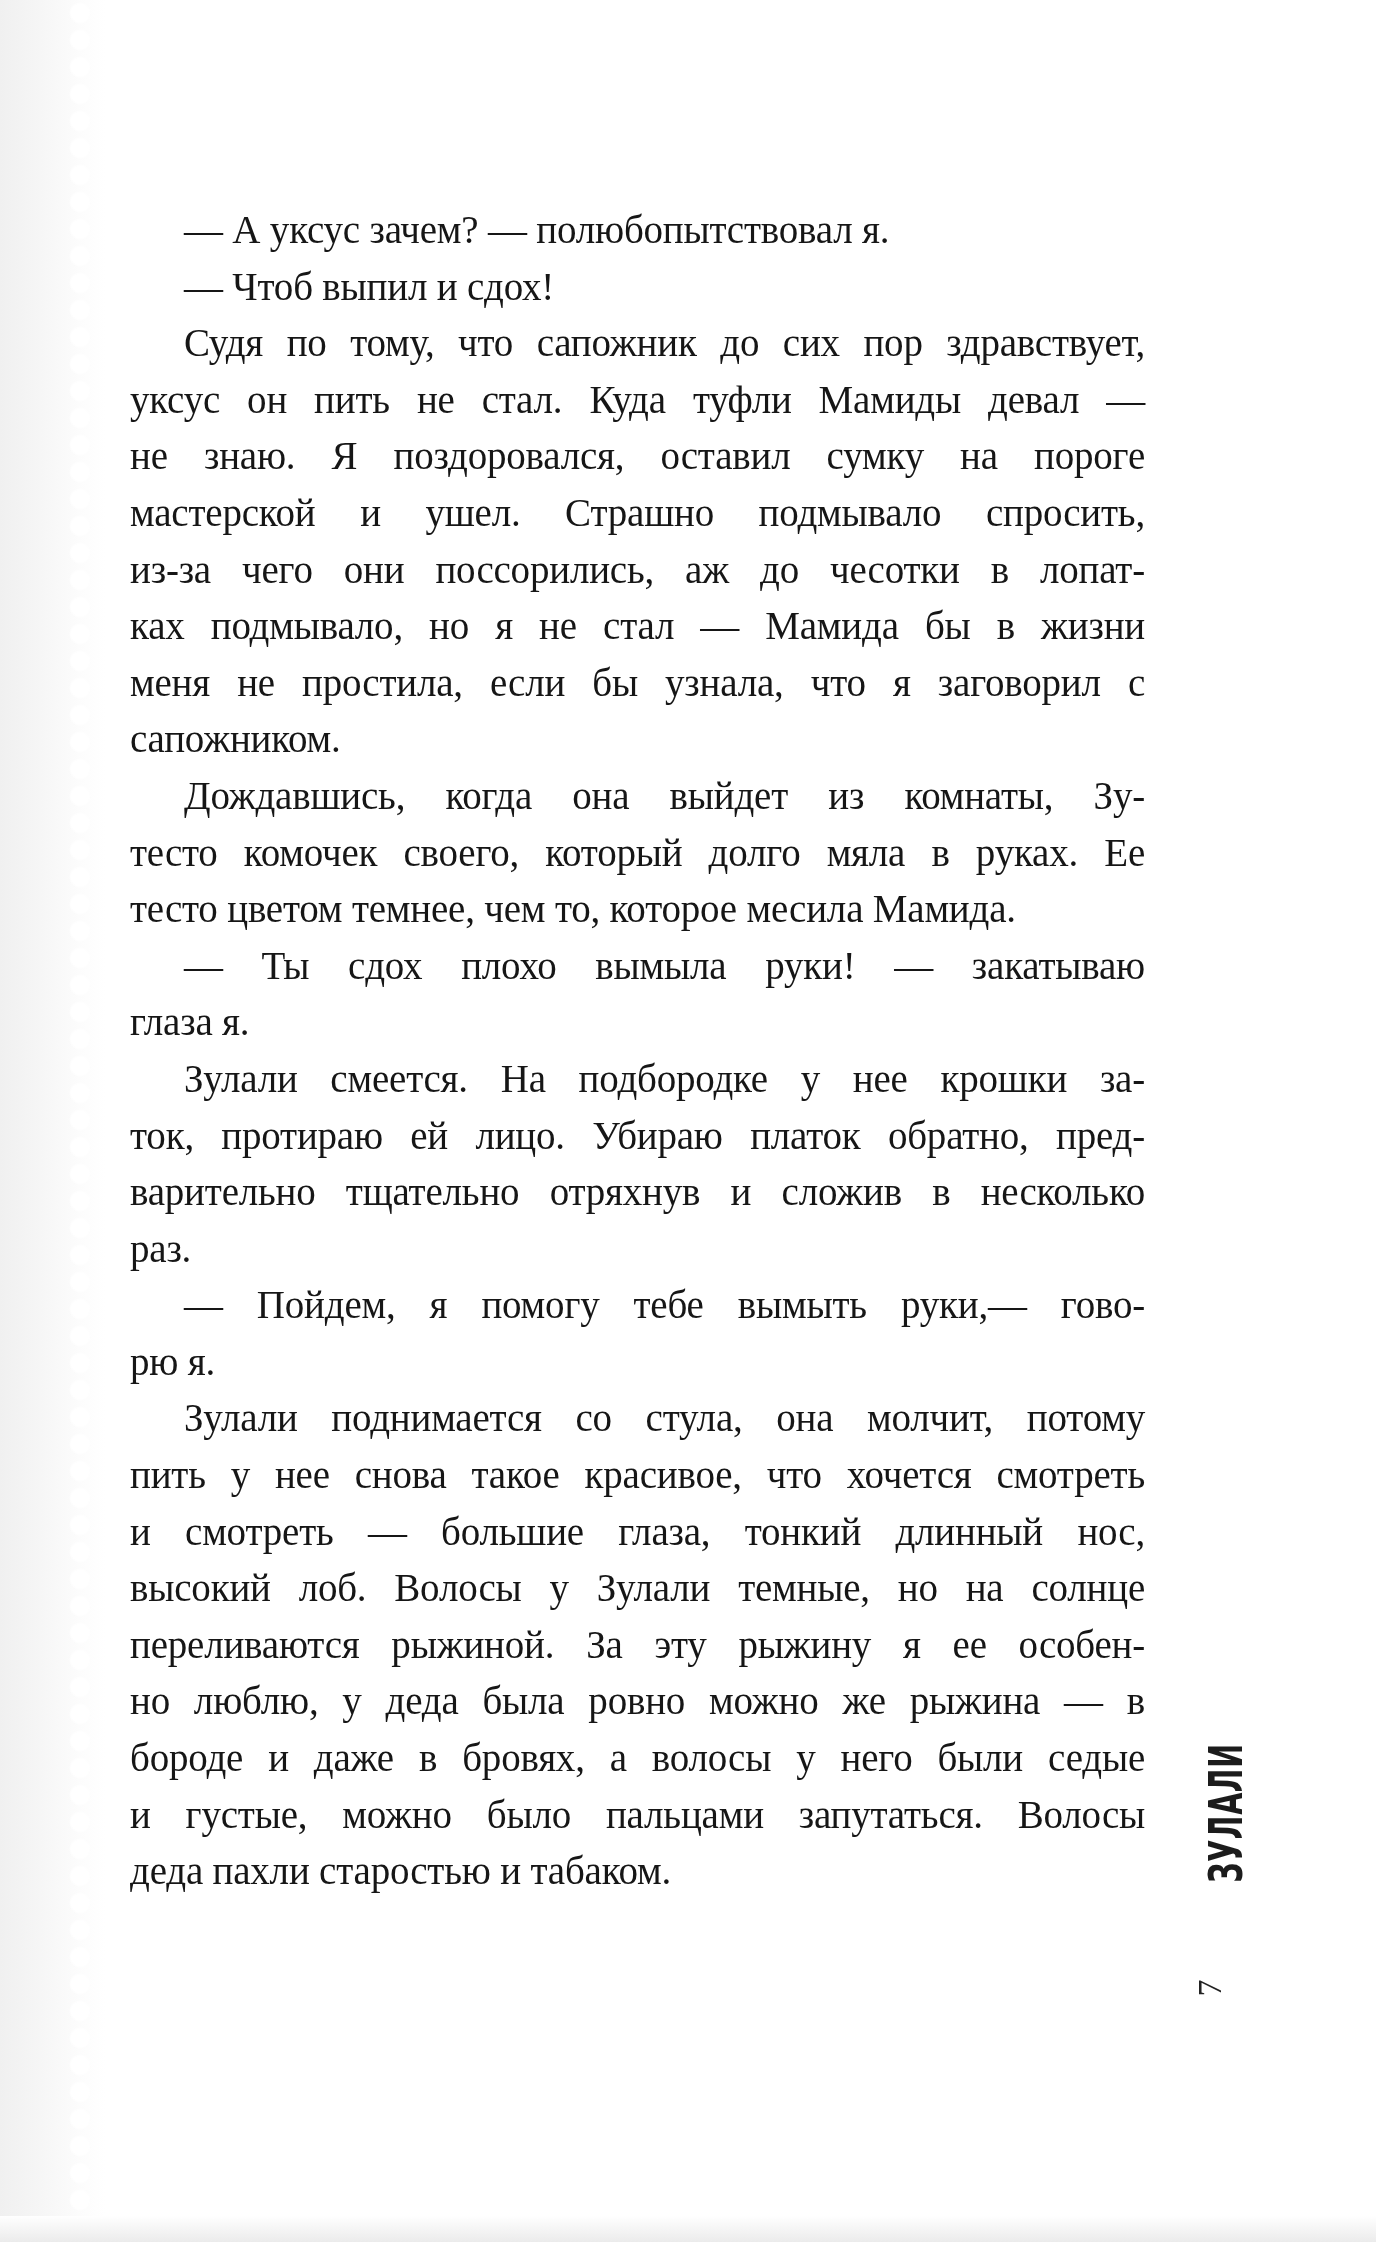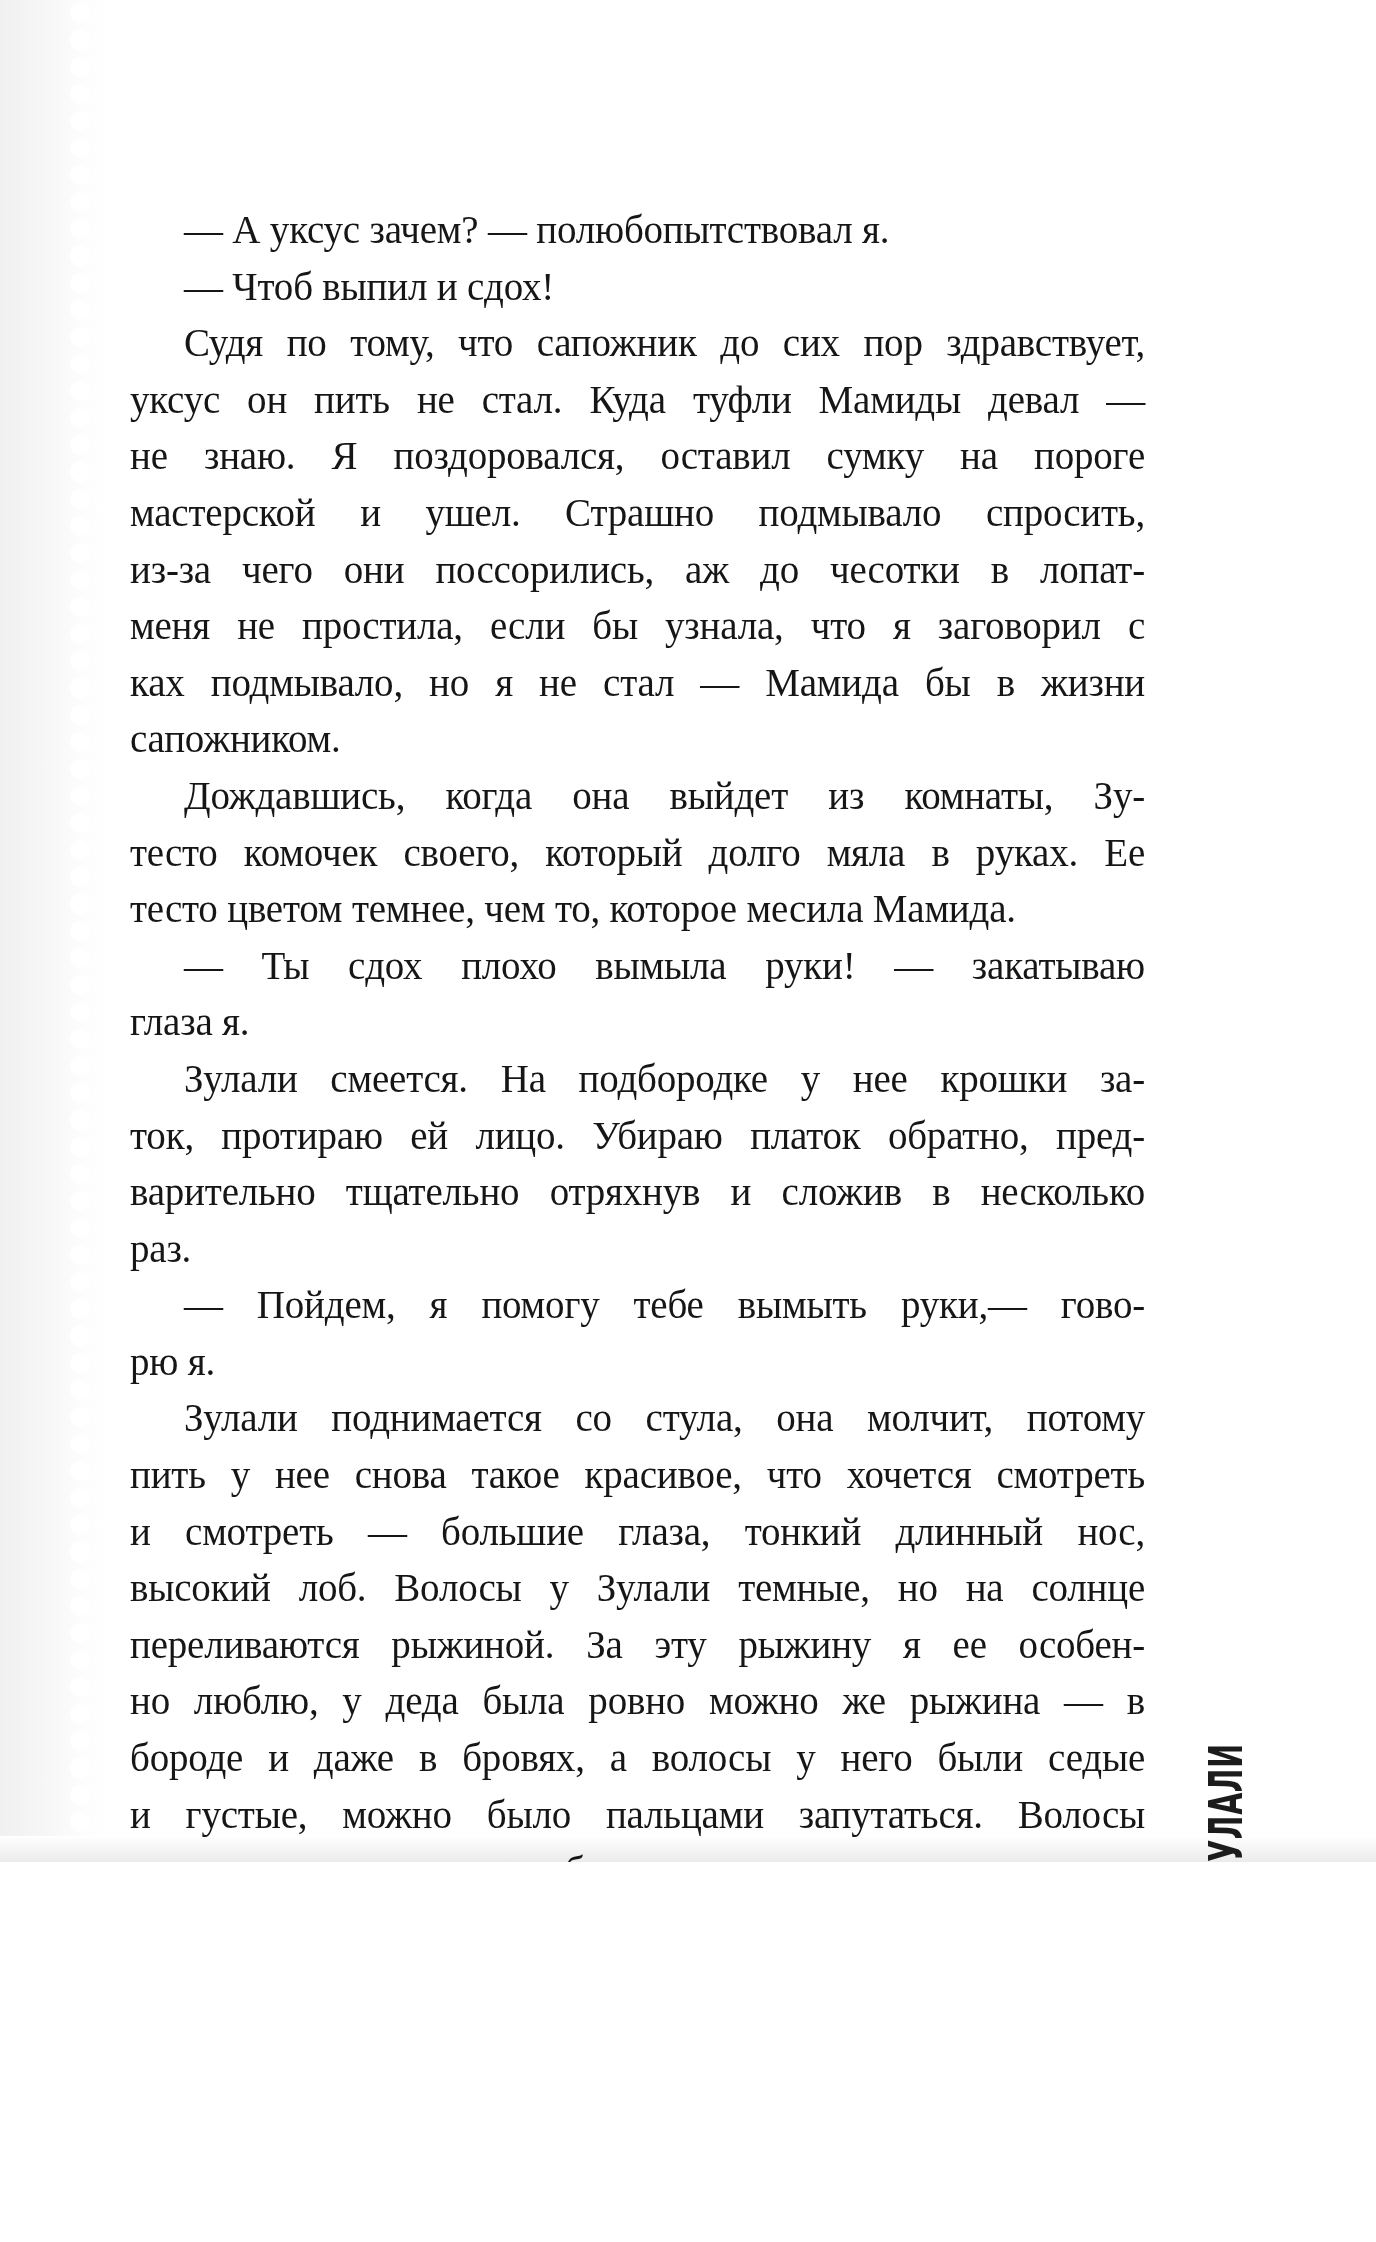--- a/index.html
+++ b/index.html
@@ -1,19 +1,19 @@
 <!DOCTYPE html>
 <html><head>
 <meta charset="utf-8">
 <style>
   html, body { margin: 0; padding: 0; background: #ffffff; }
   .page {
     position: relative;
     width: 1376px;
-    height: 1862px;
+    height: 2242px;
     background: #ffffff;
     overflow: hidden;
     font-family: "Liberation Serif", serif;
   }
   
   .edge-left {
     position: absolute;
     left: 0; top: 0; bottom: 0;
     width: 105px;
     background:
@@ -80,22 +80,22 @@
       </div>
       <div class="para">
         <div class="line first last">— Чтоб выпил и сдох!</div>
       </div>
       <div class="para">
         <div class="line first">Судя по тому, что сапожник до сих пор здравствует,</div>
         <div class="line">уксус он пить не стал. Куда туфли Мамиды девал —</div>
         <div class="line">не знаю. Я поздоровался, оставил сумку на пороге</div>
         <div class="line">мастерской и ушел. Страшно подмывало спросить,</div>
         <div class="line">из-за чего они поссорились, аж до чесотки в лопат-</div>
+        <div class="line">ках подмывало, но я не стал — Мамида бы в жизни</div>
         <div class="line">меня не простила, если бы узнала, что я заговорил с</div>
-        <div class="line">ках подмывало, но я не стал — Мамида бы в жизни</div>
         <div class="line last">сапожником.</div>
       </div>
       <div class="para">
         <div class="line first">Дождавшись, когда она выйдет из комнаты, Зу-</div>
         <div class="line">тесто комочек своего, который долго мяла в руках. Ее</div>
         <div class="line last">тесто цветом темнее, чем то, которое месила Мамида.</div>
       </div>
       <div class="para">
         <div class="line first">— Ты сдох плохо вымыла руки! — закатываю</div>
         <div class="line last">глаза я.</div>

